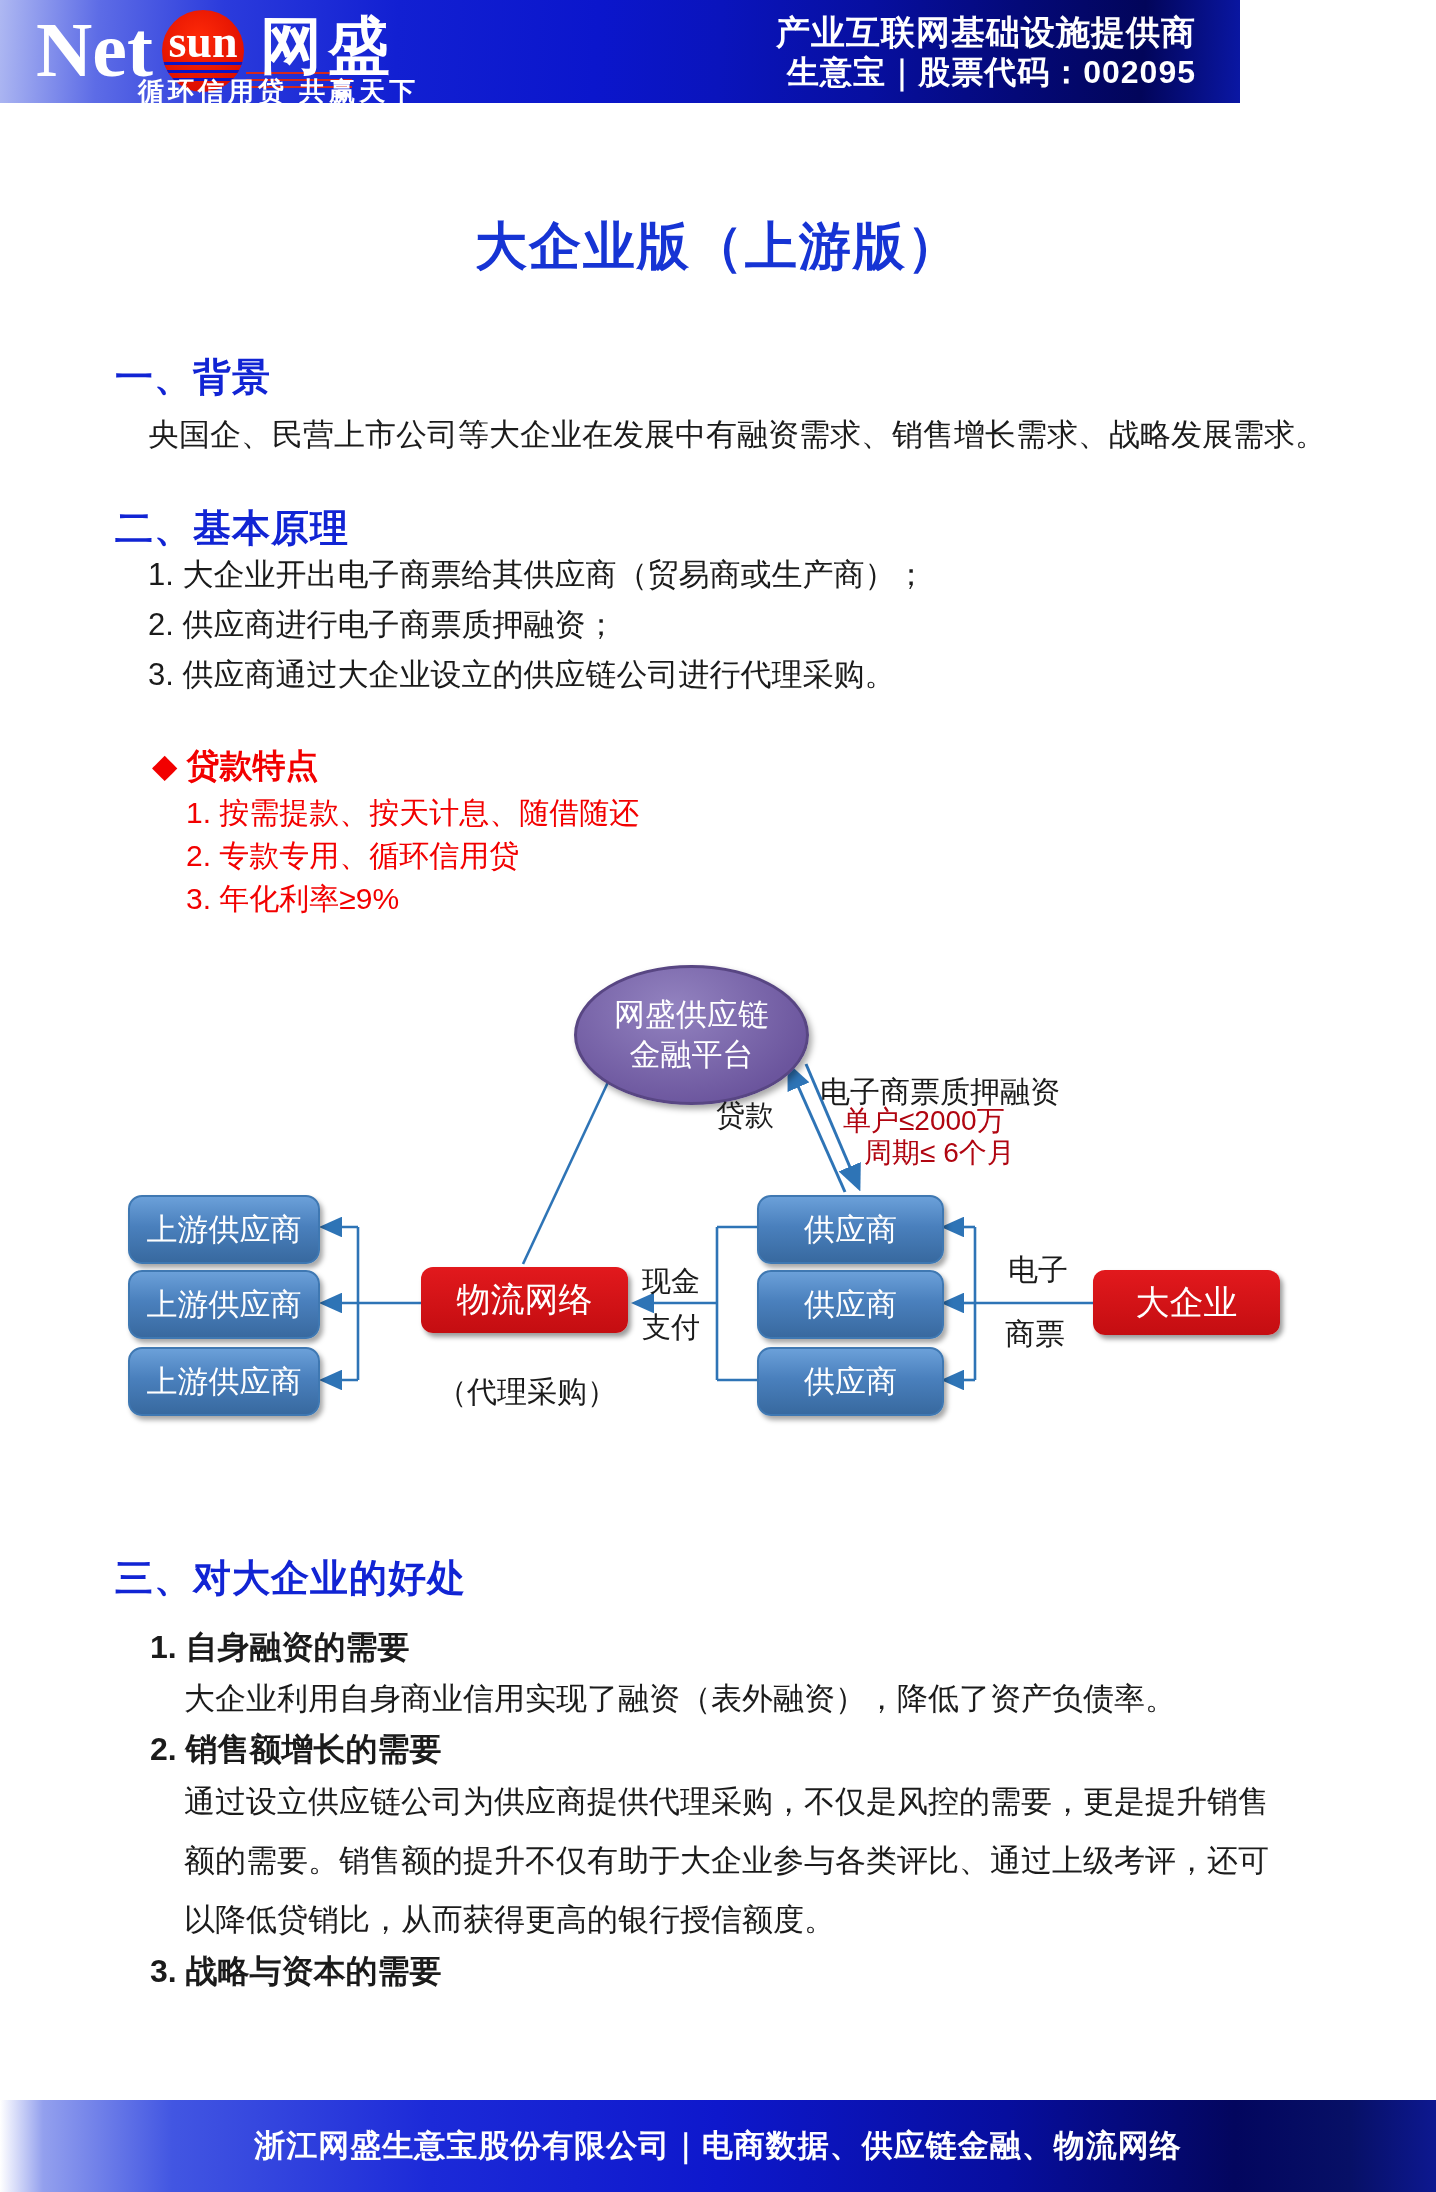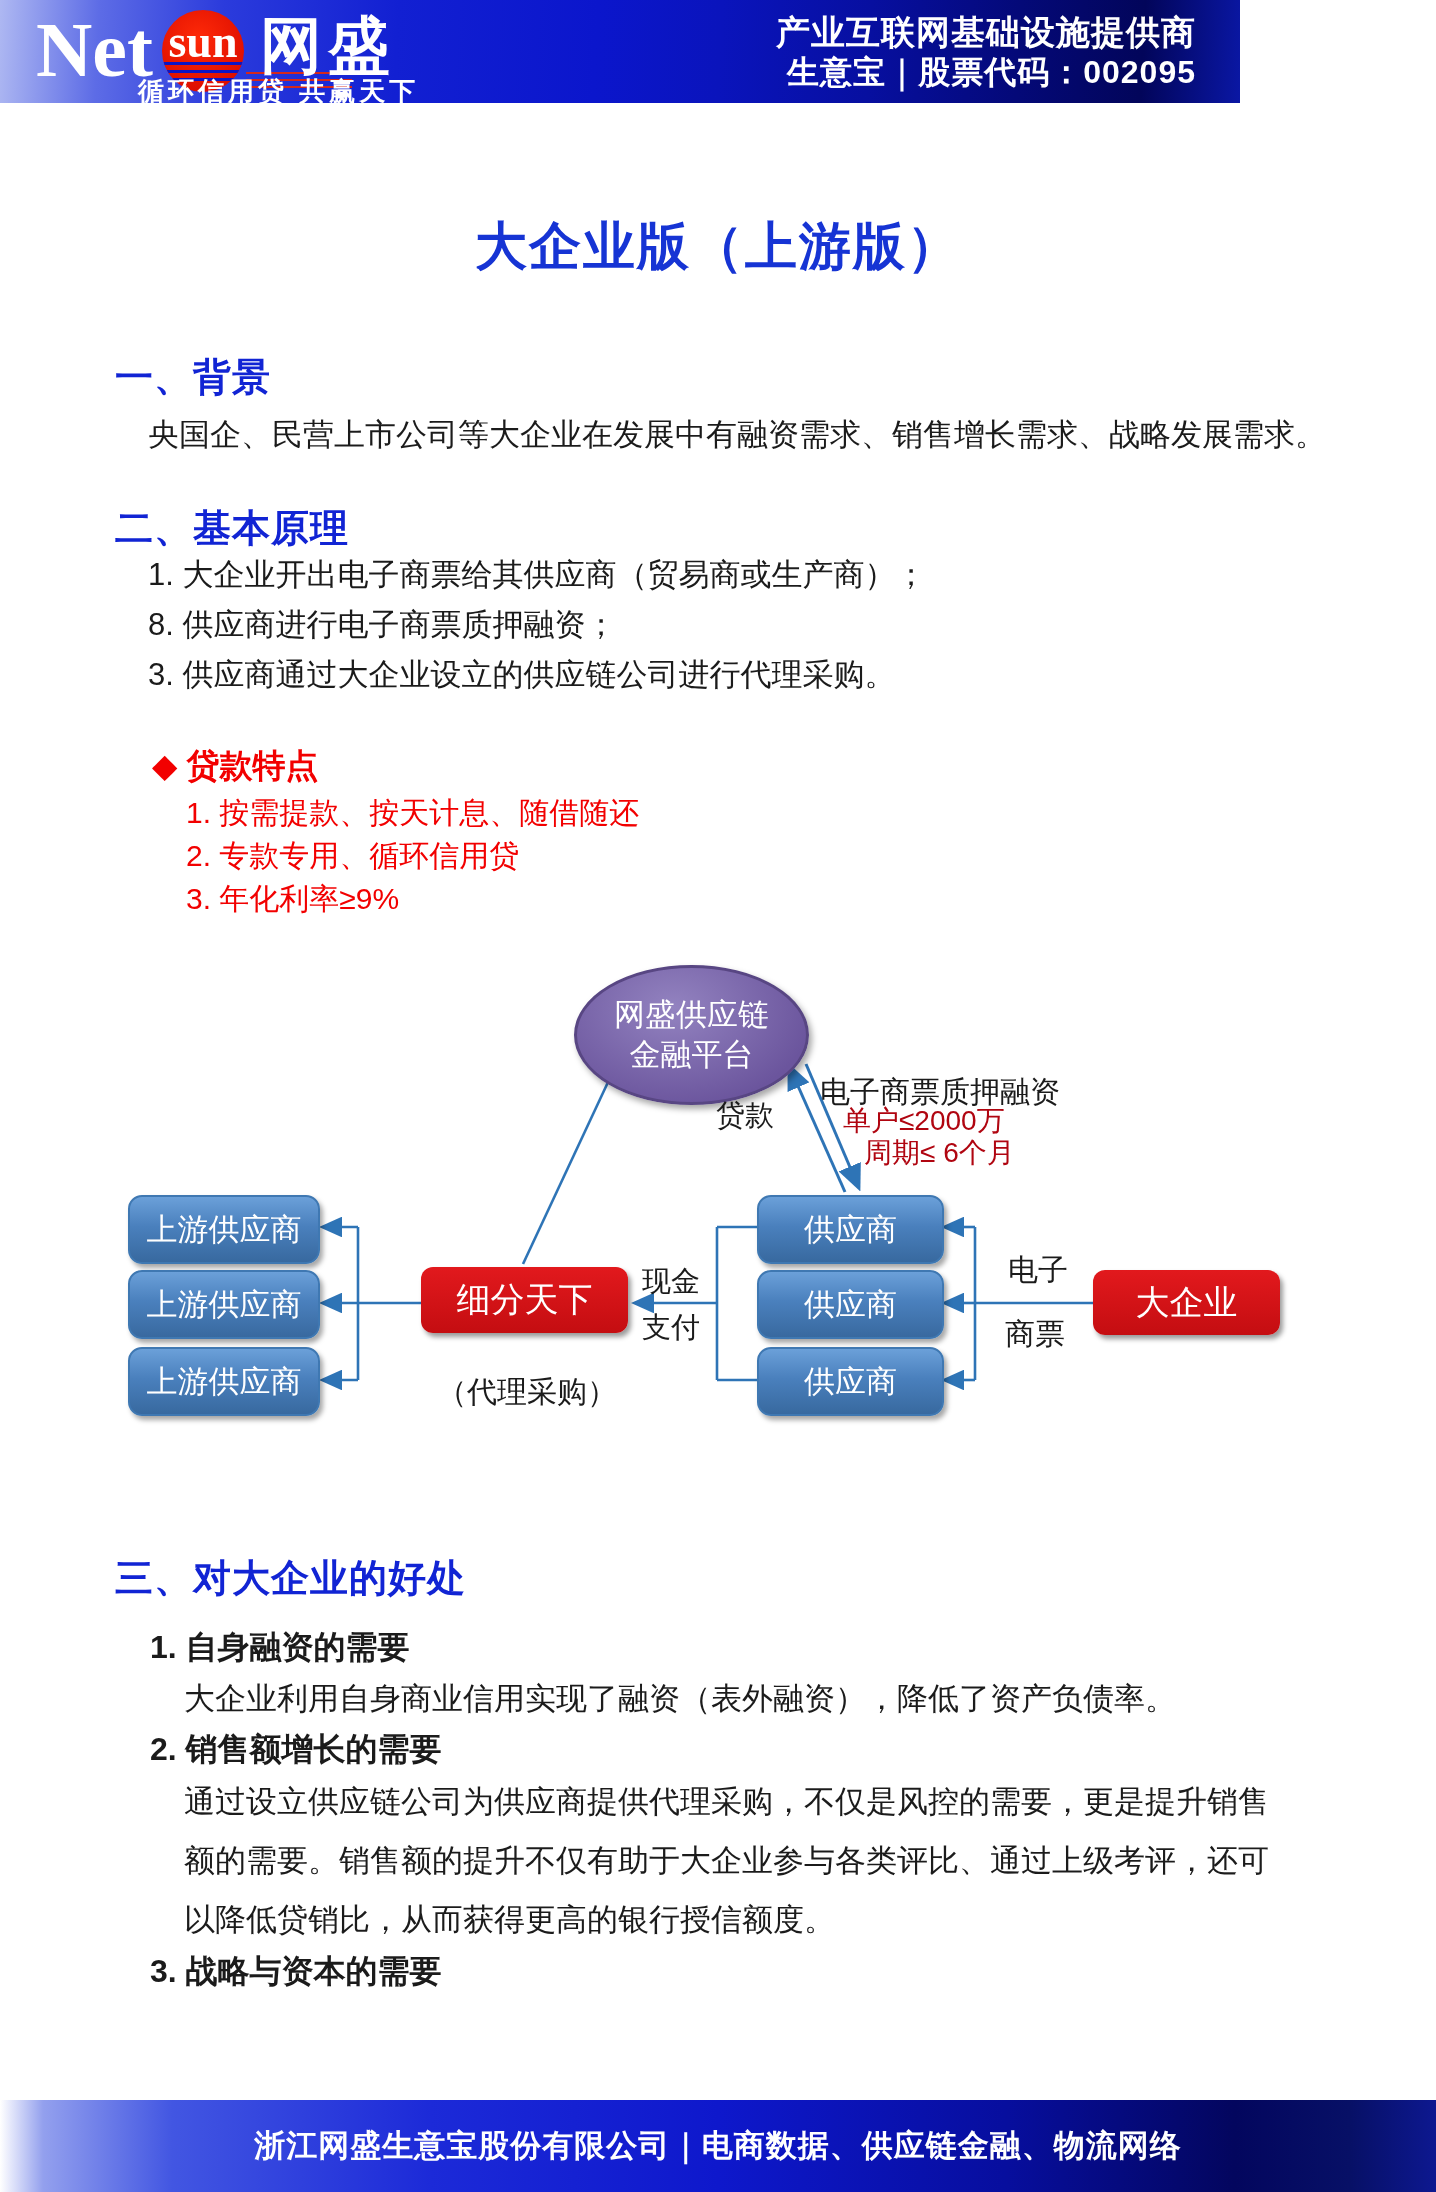--- a/index.html
+++ b/index.html
@@ -86,21 +86,21 @@
     </div>
   </div>
 
   <div class="doc-title">大企业版（上游版）</div>
 
   <div class="sec-head" style="left:115px;top:352px">一、背景</div>
   <div class="body-text" style="left:148px;top:414px">央国企、民营上市公司等大企业在发展中有融资需求、销售增长需求、战略发展需求。</div>
 
   <div class="sec-head" style="left:115px;top:503px">二、基本原理</div>
   <div class="body-text" style="left:148px;top:554px">1. 大企业开出电子商票给其供应商（贸易商或生产商）；</div>
-  <div class="body-text" style="left:148px;top:604px">8. 供应商进行电子商票质押融资；</div>
+  <div class="body-text" style="left:148px;top:604px">2. 供应商进行电子商票质押融资；</div>
   <div class="body-text" style="left:148px;top:654px">3. 供应商通过大企业设立的供应链公司进行代理采购。</div>
 
   <div class="loan-head" style="left:152px;top:744px">
     <span>◆</span>
     <span>贷款特点</span>
   </div>
   <div class="loan-item" style="left:186px;top:793px">1. 按需提款、按天计息、随借随还</div>
   <div class="loan-item" style="left:186px;top:836px">2. 专款专用、循环信用贷</div>
   <div class="loan-item" style="left:186px;top:879px">3. 年化利率≥9%</div>
 
@@ -137,21 +137,21 @@
 
   <div class="ellipse">
     <div>网盛供应链</div>
     <div>金融平台</div>
   </div>
 
   <div class="bluebox" style="left:128px;top:1195px">上游供应商</div>
   <div class="bluebox" style="left:128px;top:1270px">上游供应商</div>
   <div class="bluebox" style="left:128px;top:1347px">上游供应商</div>
 
-  <div class="redbox" style="left:421px;top:1267px;width:207px;height:66px">细分天下</div>
+  <div class="redbox" style="left:421px;top:1267px;width:207px;height:66px">物流网络</div>
 
   <div class="bluebox sm" style="left:757px;top:1195px">供应商</div>
   <div class="bluebox sm" style="left:757px;top:1270px">供应商</div>
   <div class="bluebox sm" style="left:757px;top:1347px">供应商</div>
 
   <div class="redbox" style="left:1093px;top:1270px;width:187px;height:65px">大企业</div>
 
   <div class="dg-label" style="left:437px;top:1372px;font-size:30px">（代理采购）</div>
   <div class="dg-label" style="left:716px;top:1096px;font-size:29px">贷款</div>
   <div class="dg-label" style="left:820px;top:1072px;font-size:30px">电子商票质押融资</div>

